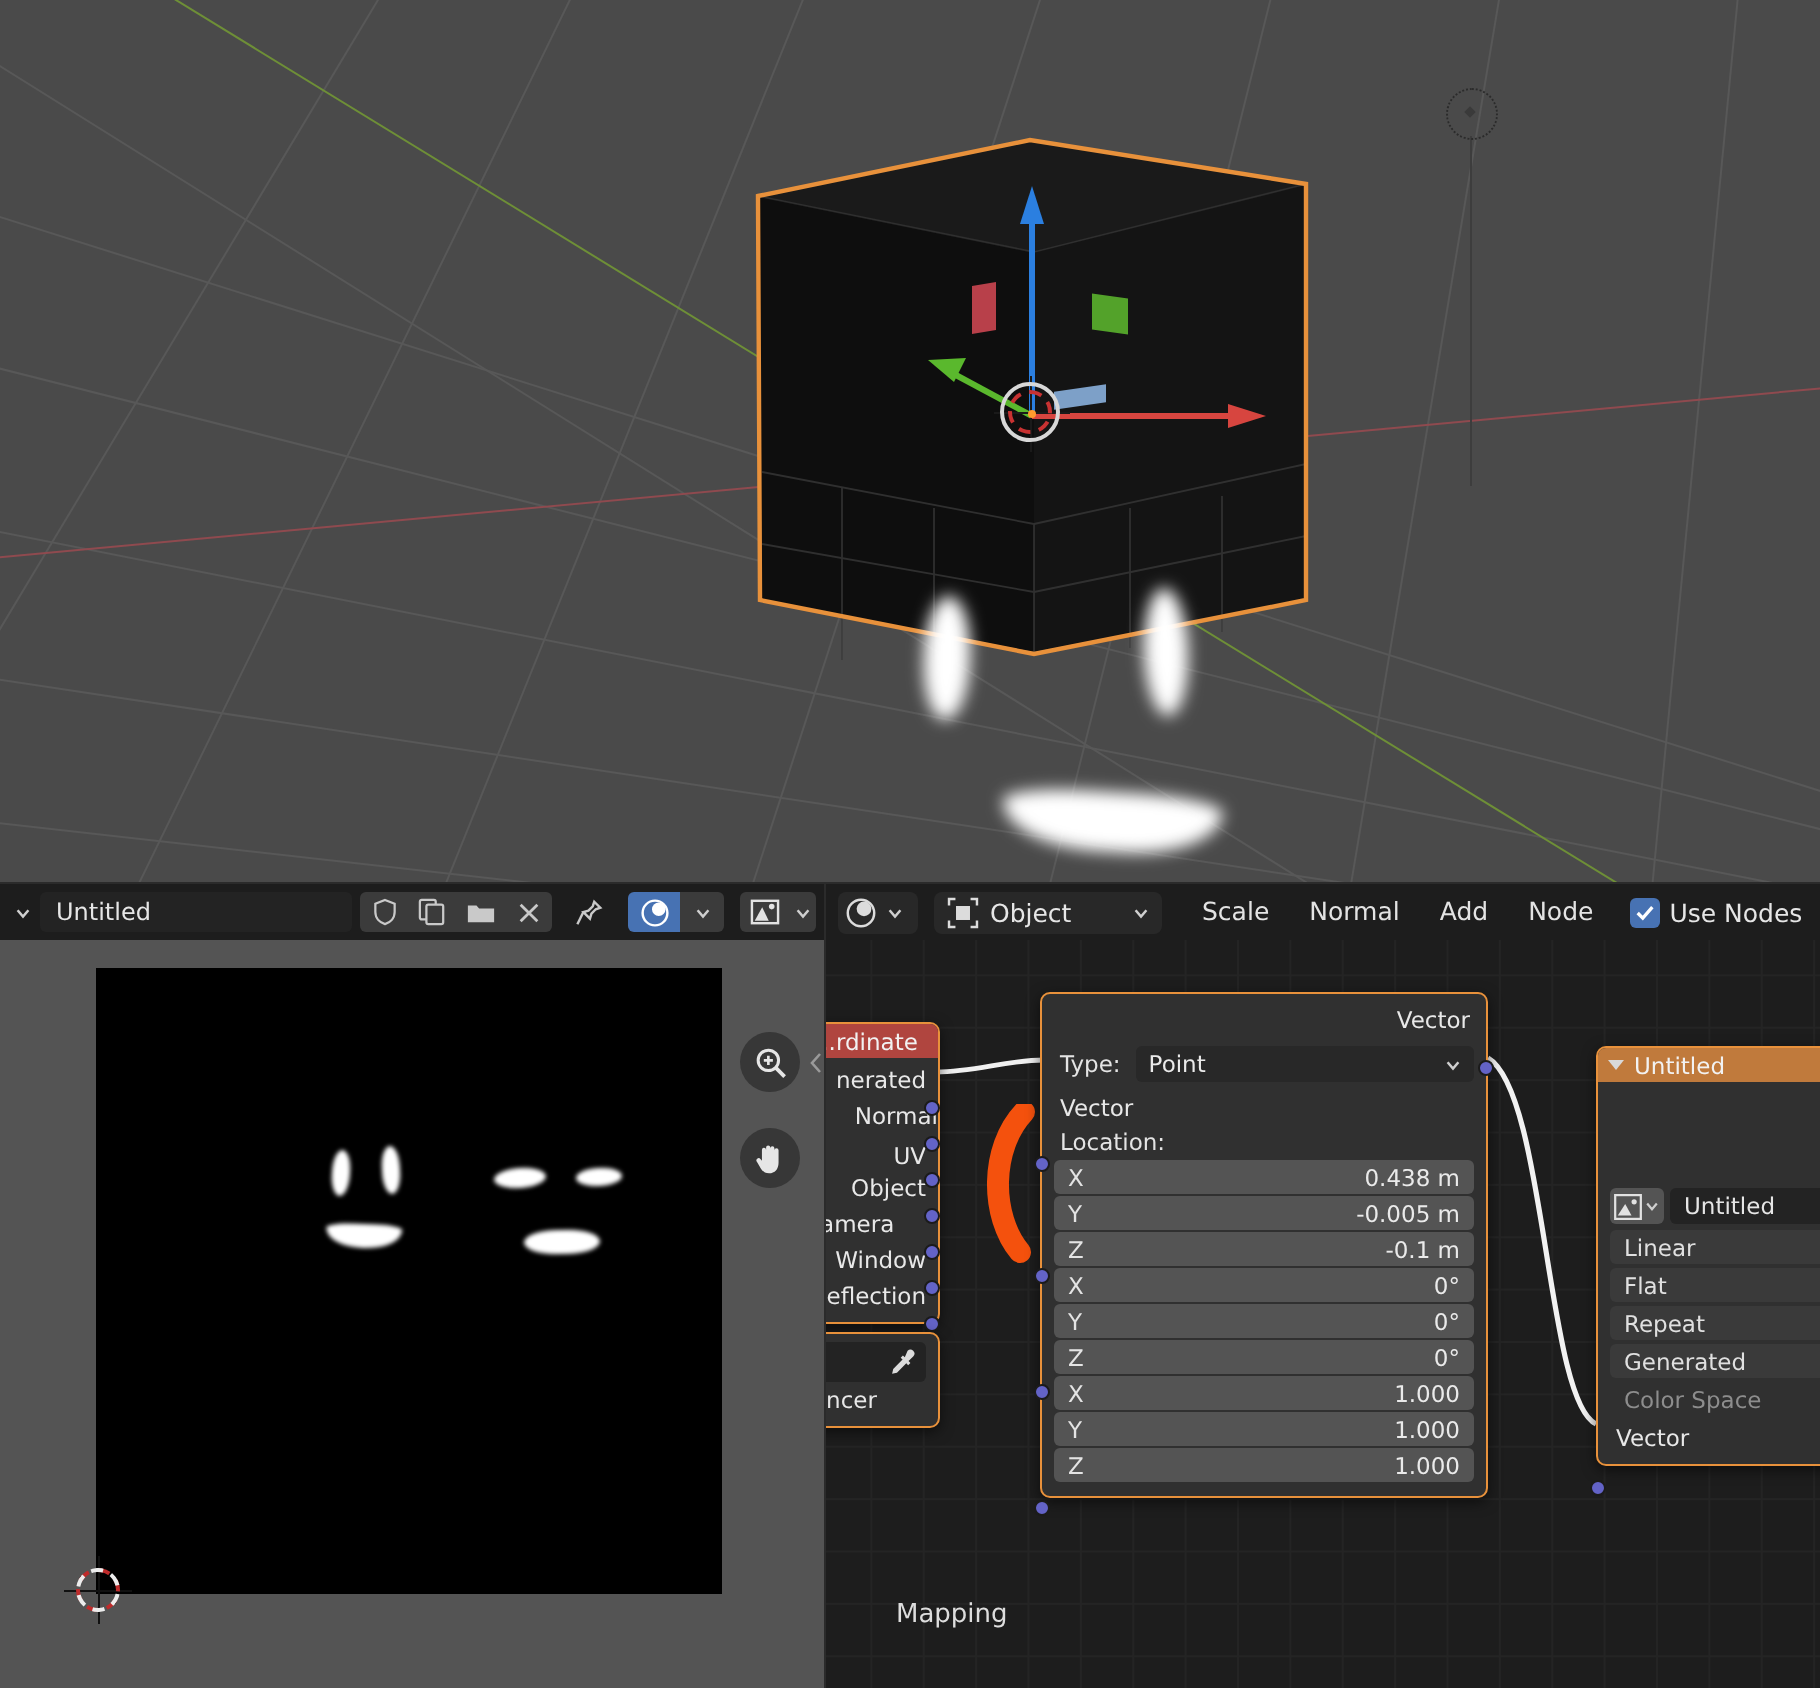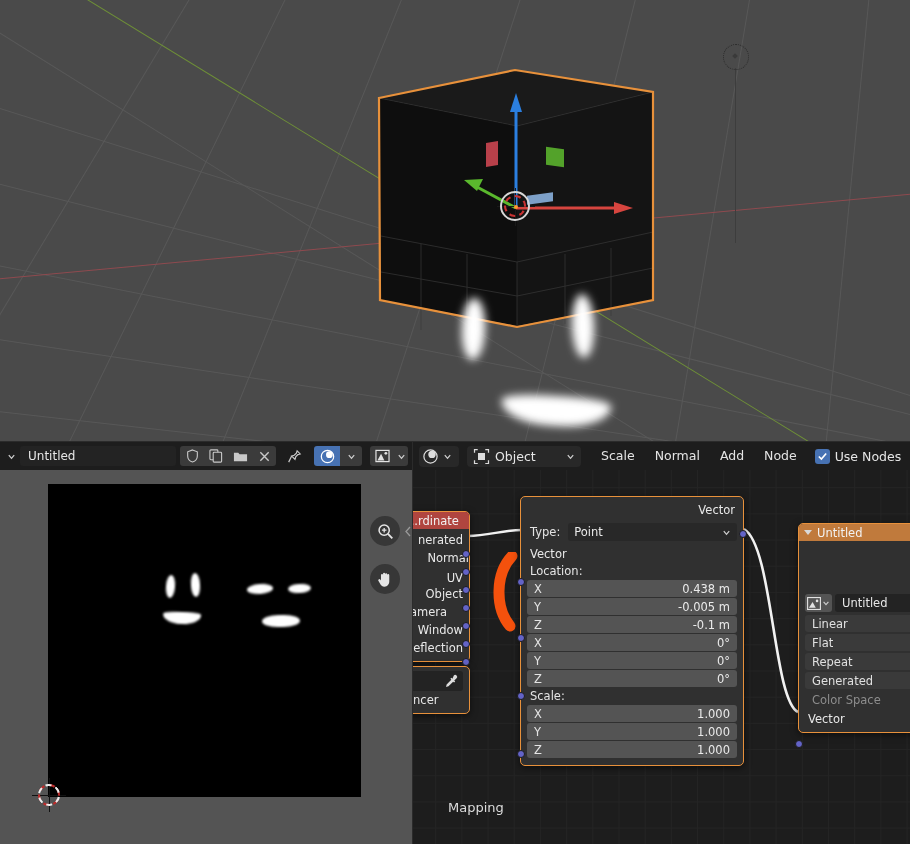--- a/index.html
+++ b/index.html
@@ -473,21 +473,20 @@
           </div>
           <div class="field">
             <span class="lbl">Y</span>
             <span>0°</span>
           </div>
           <div class="field">
             <span class="lbl">Z</span>
             <span>0°</span>
           </div>
 
-          <div class="seclabel">Scale:</div>
           <div class="field">
             <span class="lbl">X</span>
             <span>1.000</span>
           </div>
           <div class="field">
             <span class="lbl">Y</span>
             <span>1.000</span>
           </div>
           <div class="field">
             <span class="lbl">Z</span>

